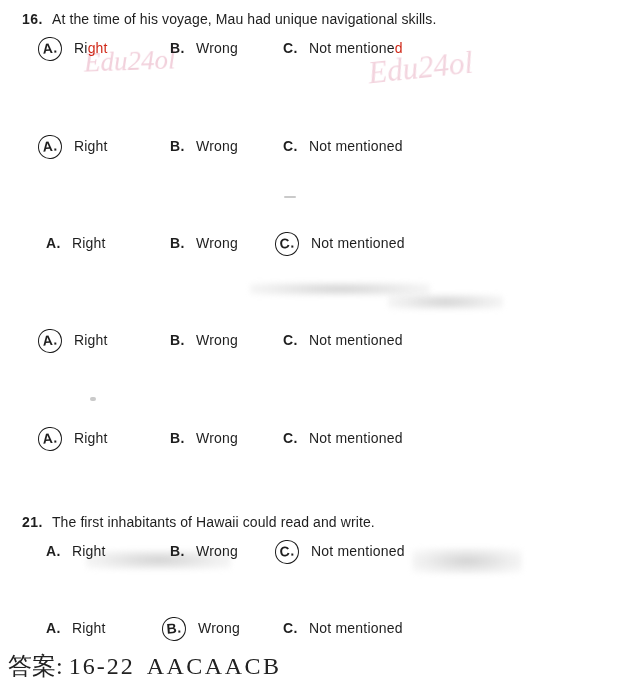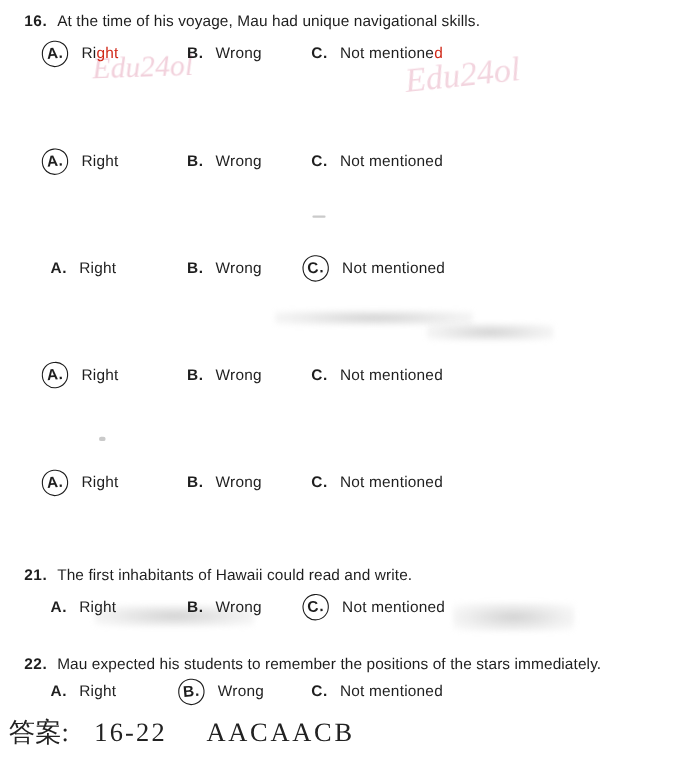--- a/index.html
+++ b/index.html
@@ -41,22 +41,22 @@
     margin:-4px 1px -3px -8px;
     transform:rotate(-5deg);
   }
   .red{color:var(--red);}
   
   .answer-key{
     position:absolute;left:8px;top:650px;
     font-family:"Liberation Serif","DejaVu Serif",serif;
     font-size:24px;color:#222;white-space:nowrap;
   }
-  .answer-key .range{margin-left:23px;letter-spacing:2px;}
-  .answer-key .answers{margin-left:36px;letter-spacing:2.5px;}
+  .answer-key .range{margin-left:6px;letter-spacing:2px;}
+  .answer-key .answers{margin-left:12px;letter-spacing:2.5px;}
   
   .watermark{
     position:absolute;
     font-family:"Liberation Serif","DejaVu Serif",serif;
     font-style:italic;
     color:var(--pink);
     pointer-events:none;
     filter:blur(.6px);
     white-space:nowrap;
   }
@@ -127,21 +127,20 @@
       </div>
       <div class="question" style="top: 497px; height: 56px; margin-top: 16px;">
         <div class="stmt"><span class="num">21.</span><span>The first inhabitants of Hawaii could read and write.</span></div>
         <div class="opts" style="top: 30px;">
           <span class="opt" style="left: 46px;"><span class="letter">A.</span><span class="label"><span>Right</span></span></span>
           <span class="opt" style="left: 170px;"><span class="letter">B.</span><span class="label"><span>Wrong</span></span></span>
           <span class="opt" style="left: 283px;"><span class="letter circ">C.</span><span class="label"><span>Not mentioned</span></span></span>
         </div>
       </div>
       <div class="question" style="top: 594px; height: 52px;">
-        <div class="stmt"><span class="num">22.</span><span>Mau expected his students to remember the positions of the stars immediately.</span></div>
         <div class="opts" style="top: 26px;">
           <span class="opt" style="left: 46px;"><span class="letter">A.</span><span class="label"><span>Right</span></span></span>
           <span class="opt" style="left: 170px;"><span class="letter circ">B.</span><span class="label"><span>Wrong</span></span></span>
           <span class="opt" style="left: 283px;"><span class="letter">C.</span><span class="label"><span>Not mentioned</span></span></span>
         </div>
       </div>
     </div>
 
   <div class="answer-key">
     <span>答案:</span><span class="range">16-22</span><span class="answers">AACAACB</span>

